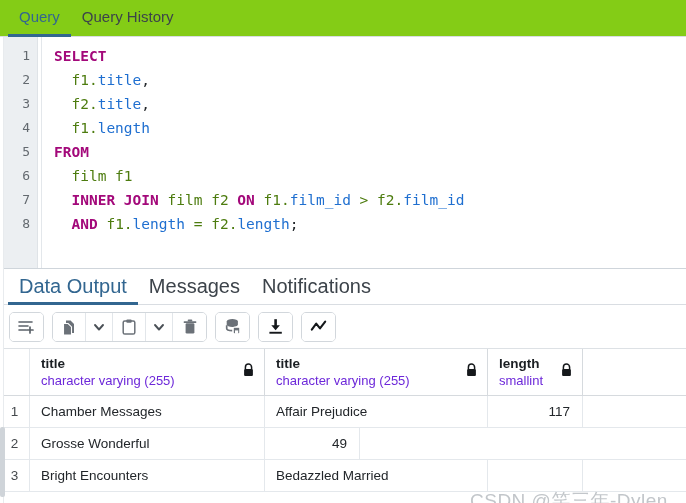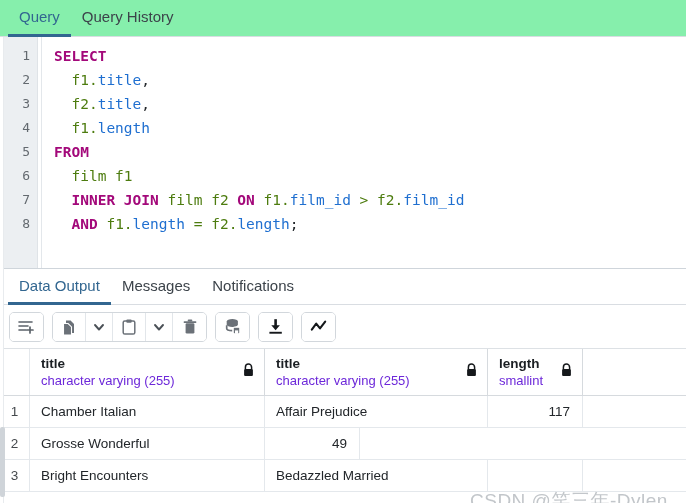--- a/index.html
+++ b/index.html
@@ -16,21 +16,21 @@
     background: #fff;
     overflow: hidden;
   }
 
   
   .tabstrip {
     height: 37px;
     display: flex;
     align-items: flex-end;
     padding-left: 8px;
-    background: #86efac;
+    background: #84cc16;
     border-bottom: 1px solid #d9dde2;
   }
   .tab {
     font-size: 15px;
     color: #3c434a;
     padding: 4px 11px 8px 11px;
     line-height: 18px;
     white-space: nowrap;
     border-bottom: 3px solid transparent;
     margin-bottom: -1px;
@@ -87,21 +87,21 @@
   
   .restabstrip {
     height: 36px;
     display: flex;
     align-items: flex-end;
     padding-left: 8px;
     background: #fff;
     border-bottom: 1px solid #d9dde2;
   }
   .restab {
-    font-size: 15px;
+    font-size: 20px;
     color: #3c434a;
     padding: 3px 11px 7px 11px;
     line-height: 18px;
     white-space: nowrap;
     border-bottom: 3px solid transparent;
     margin-bottom: -1px;
   }
   .restab.active {
     color: #326690;
     border-bottom-color: #326690;
@@ -412,21 +412,21 @@
       </div>
 
       <div class="cell c-rest"></div>
     </div>
 
     <div class="grow data">
       <div class="cell c-num">
         <span class="rownum">1</span>
       </div>
       <div class="cell c-one">
-        <span class="cellval">Chamber Italian</span>
+        <span class="cellval">Chamber Messages</span>
       </div>
       <div class="cell c-two">
         <span class="cellval">Affair Prejudice</span>
       </div>
       <div class="cell c-three">
         <span class="cellval num">117</span>
       </div>
       <div class="cell c-rest"></div>
     </div>
 

